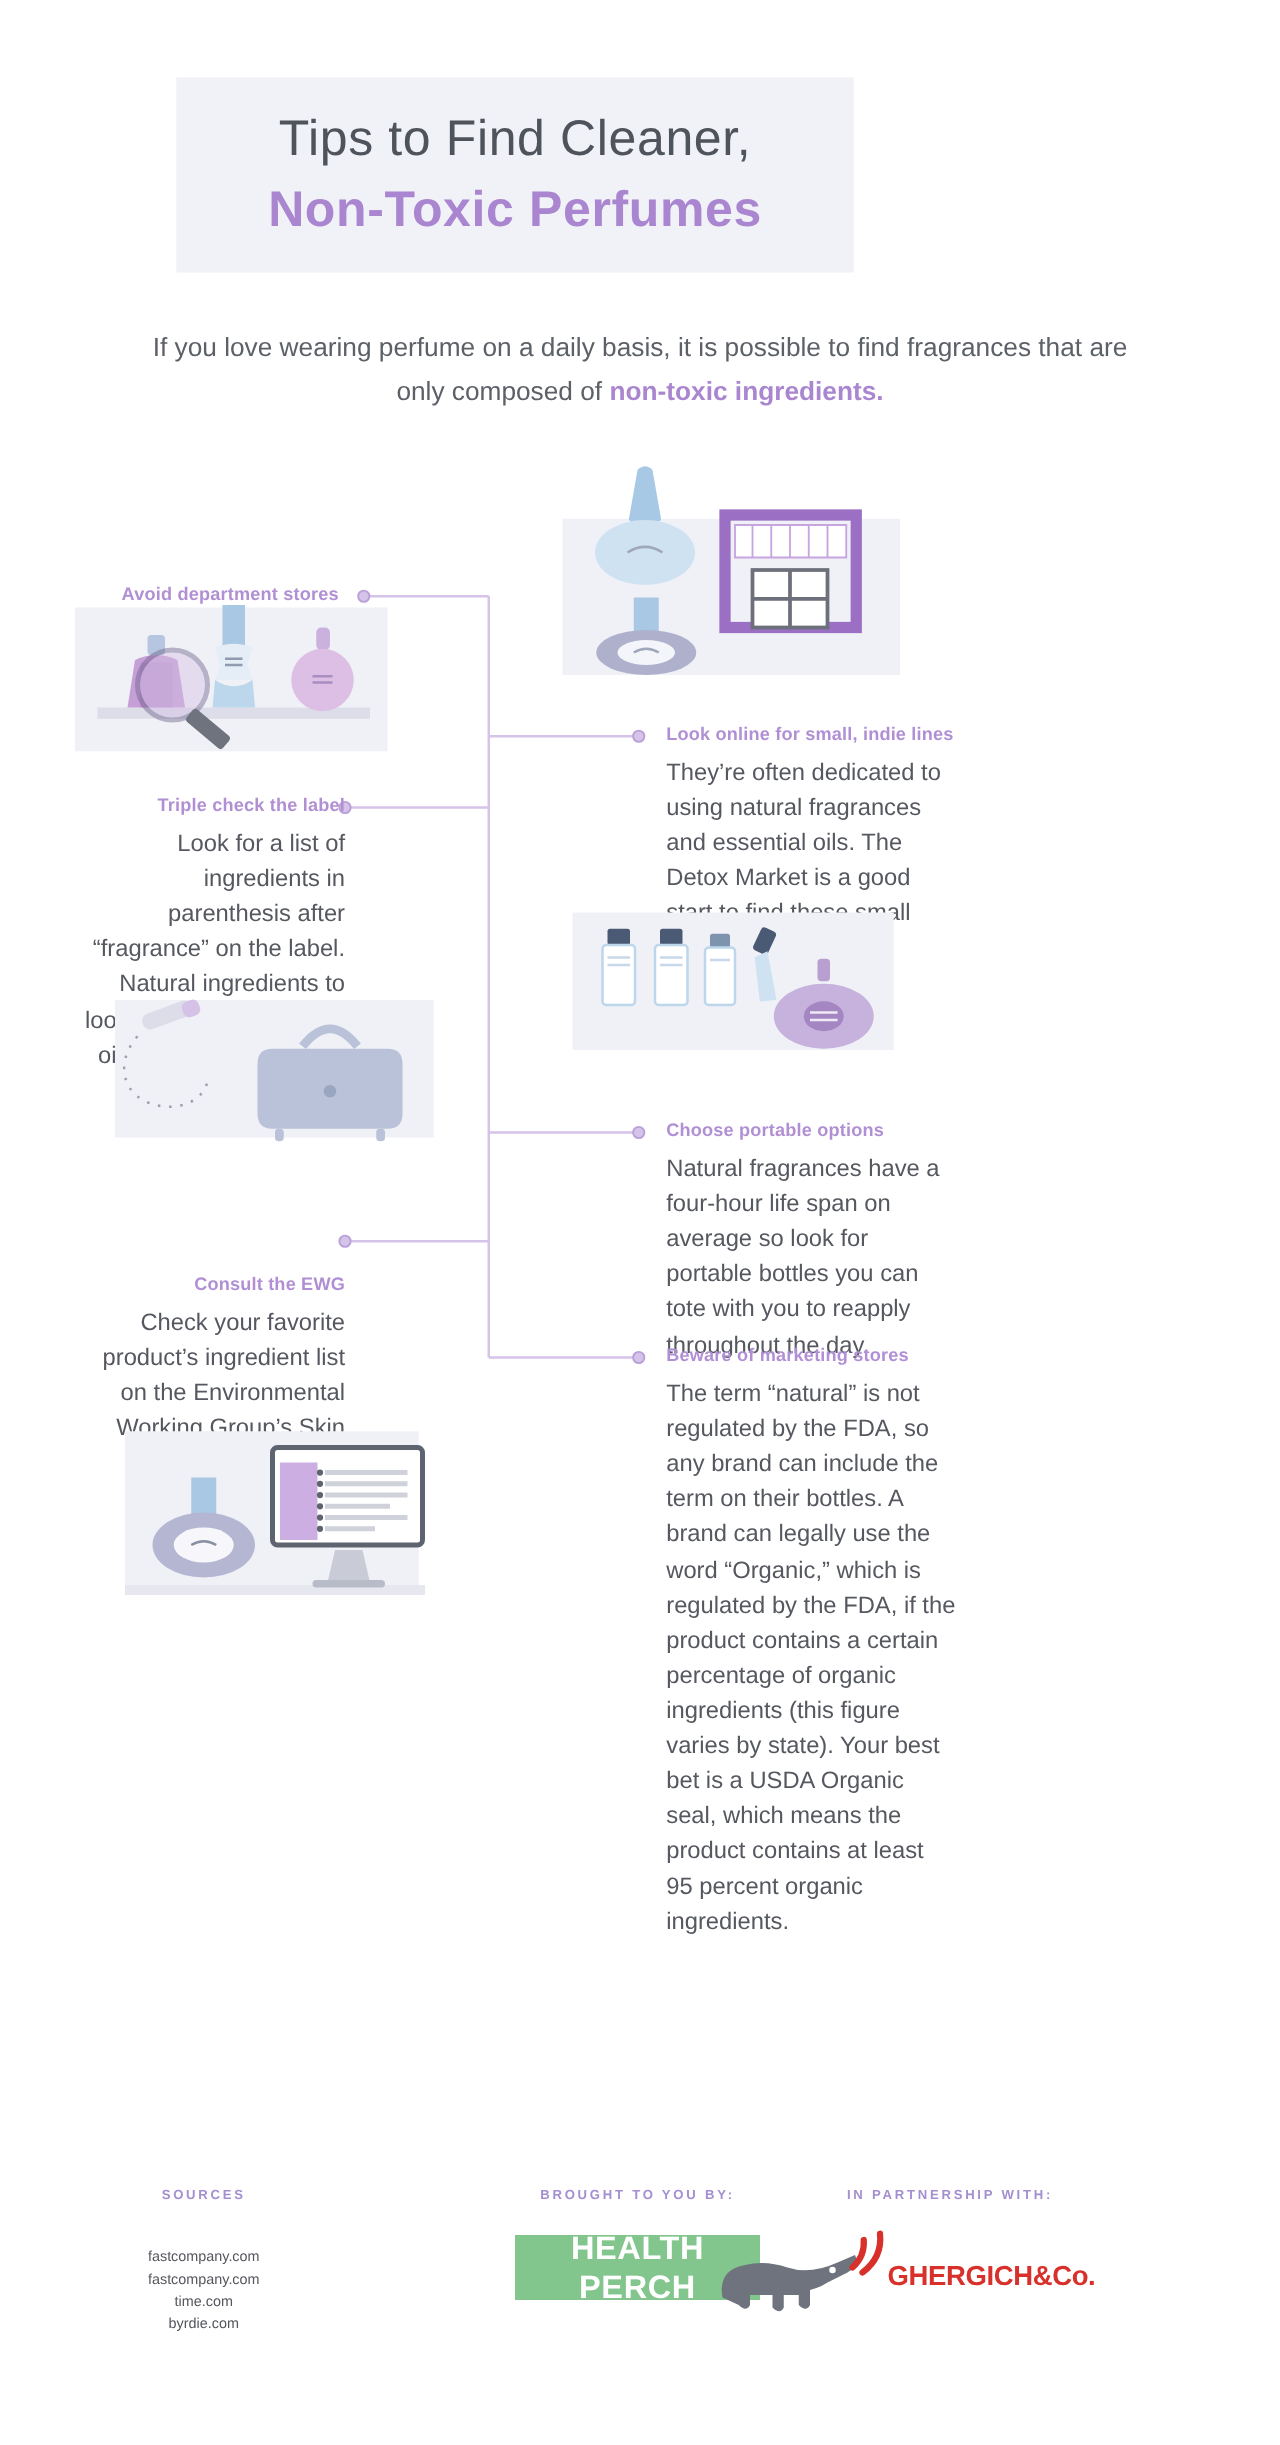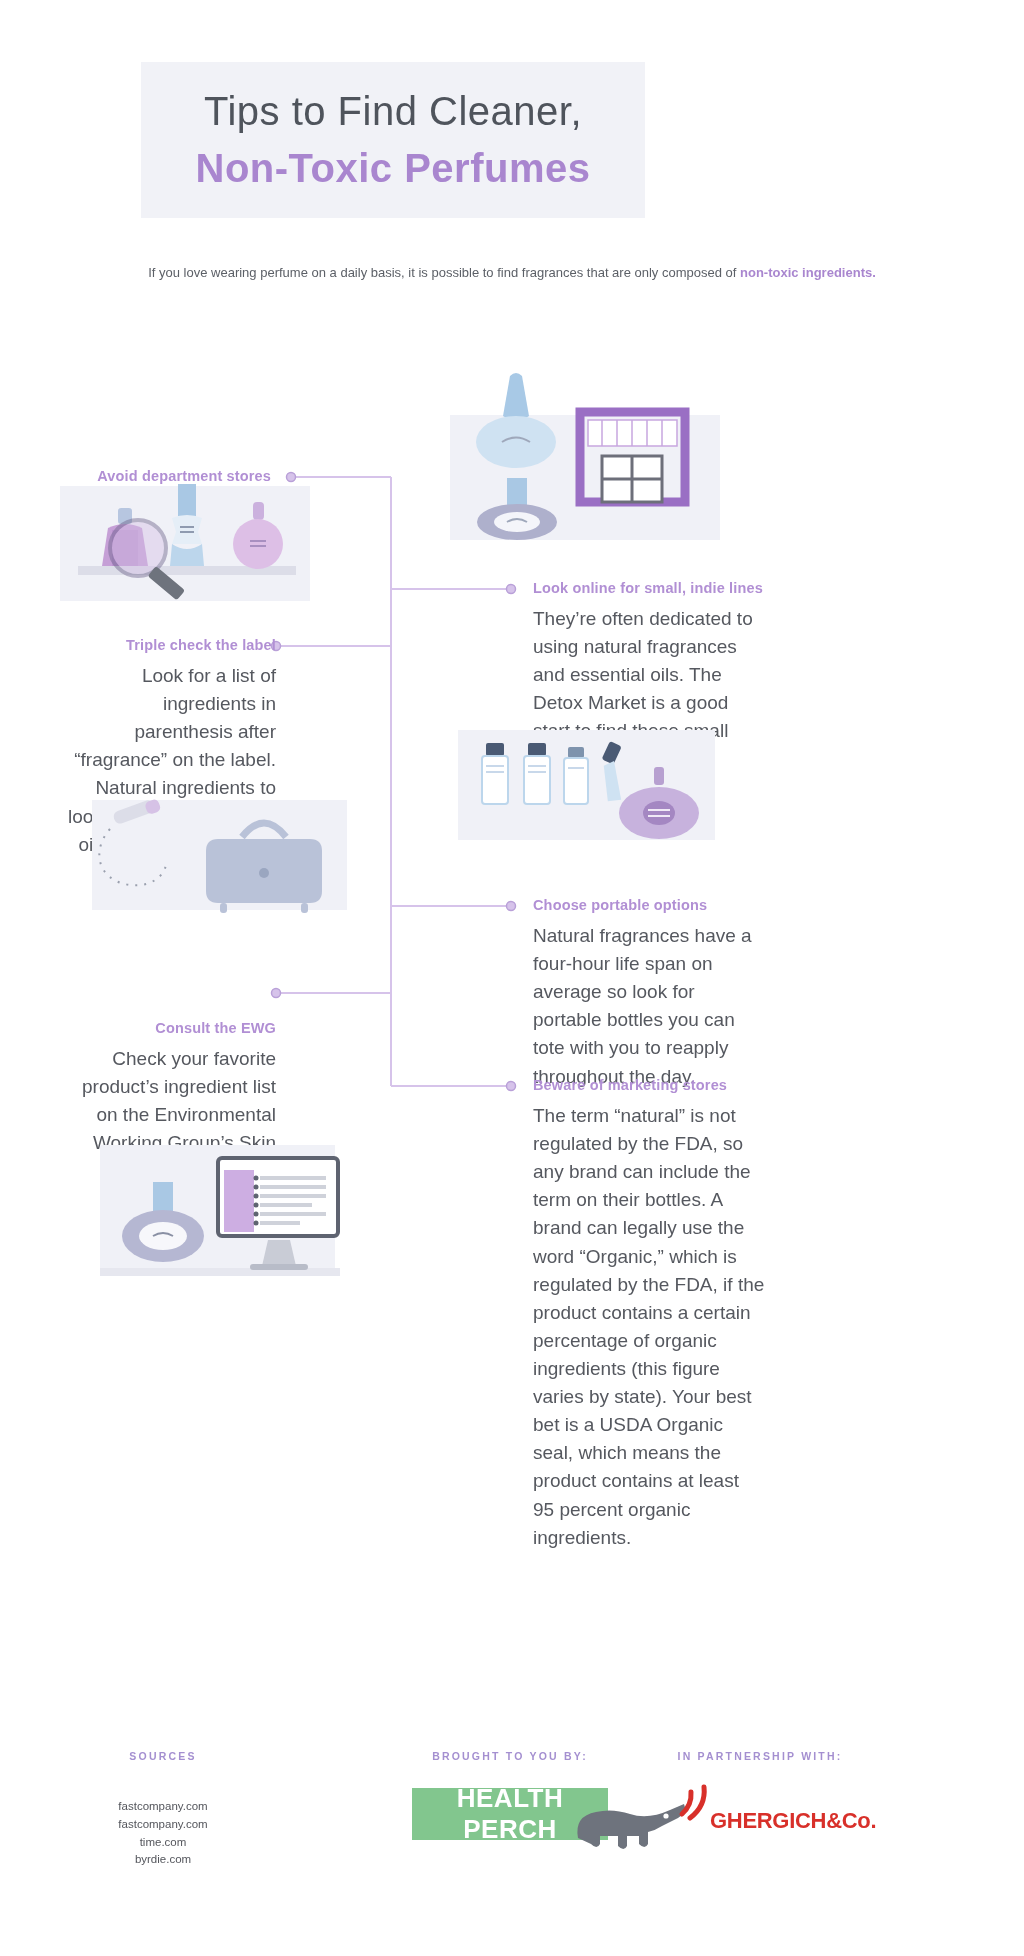--- a/index.html
+++ b/index.html
@@ -9,41 +9,41 @@
     background: #ffffff;
     font-family: "Liberation Sans", sans-serif;
     position: relative;
     overflow: hidden;
   }
 
   
   .title-box {
     position: absolute;
     left: 141px; top: 62px;
-    width: 504px; height: 156px;
+    width: 542px; height: 156px;
     background: #f1f2f7;
     display: flex; flex-direction: column;
     align-items: center; justify-content: center;
   }
   .title-line1 {
     font-size: 40px; font-weight: 400; color: #4f545c;
     letter-spacing: 0.5px; line-height: 1.25;
   }
   .title-line2 {
     font-size: 40px; font-weight: 700; color: #a986cf;
     letter-spacing: 0.5px; line-height: 1.3; margin-top: 6px;
   }
 
   
   .intro {
     position: absolute;
     left: 112px; top: 262px;
     width: 800px;
     text-align: center;
-    font-size: 13px;
+    font-size: 21px;
     line-height: 1.65;
     color: #5c6067;
   }
   .intro .hl { color: #a986cf; font-weight: 600; }
 
   
   .connectors {
     position: absolute; left: 0; top: 0;
     width: 1024px; height: 1956px;
     pointer-events: none;

